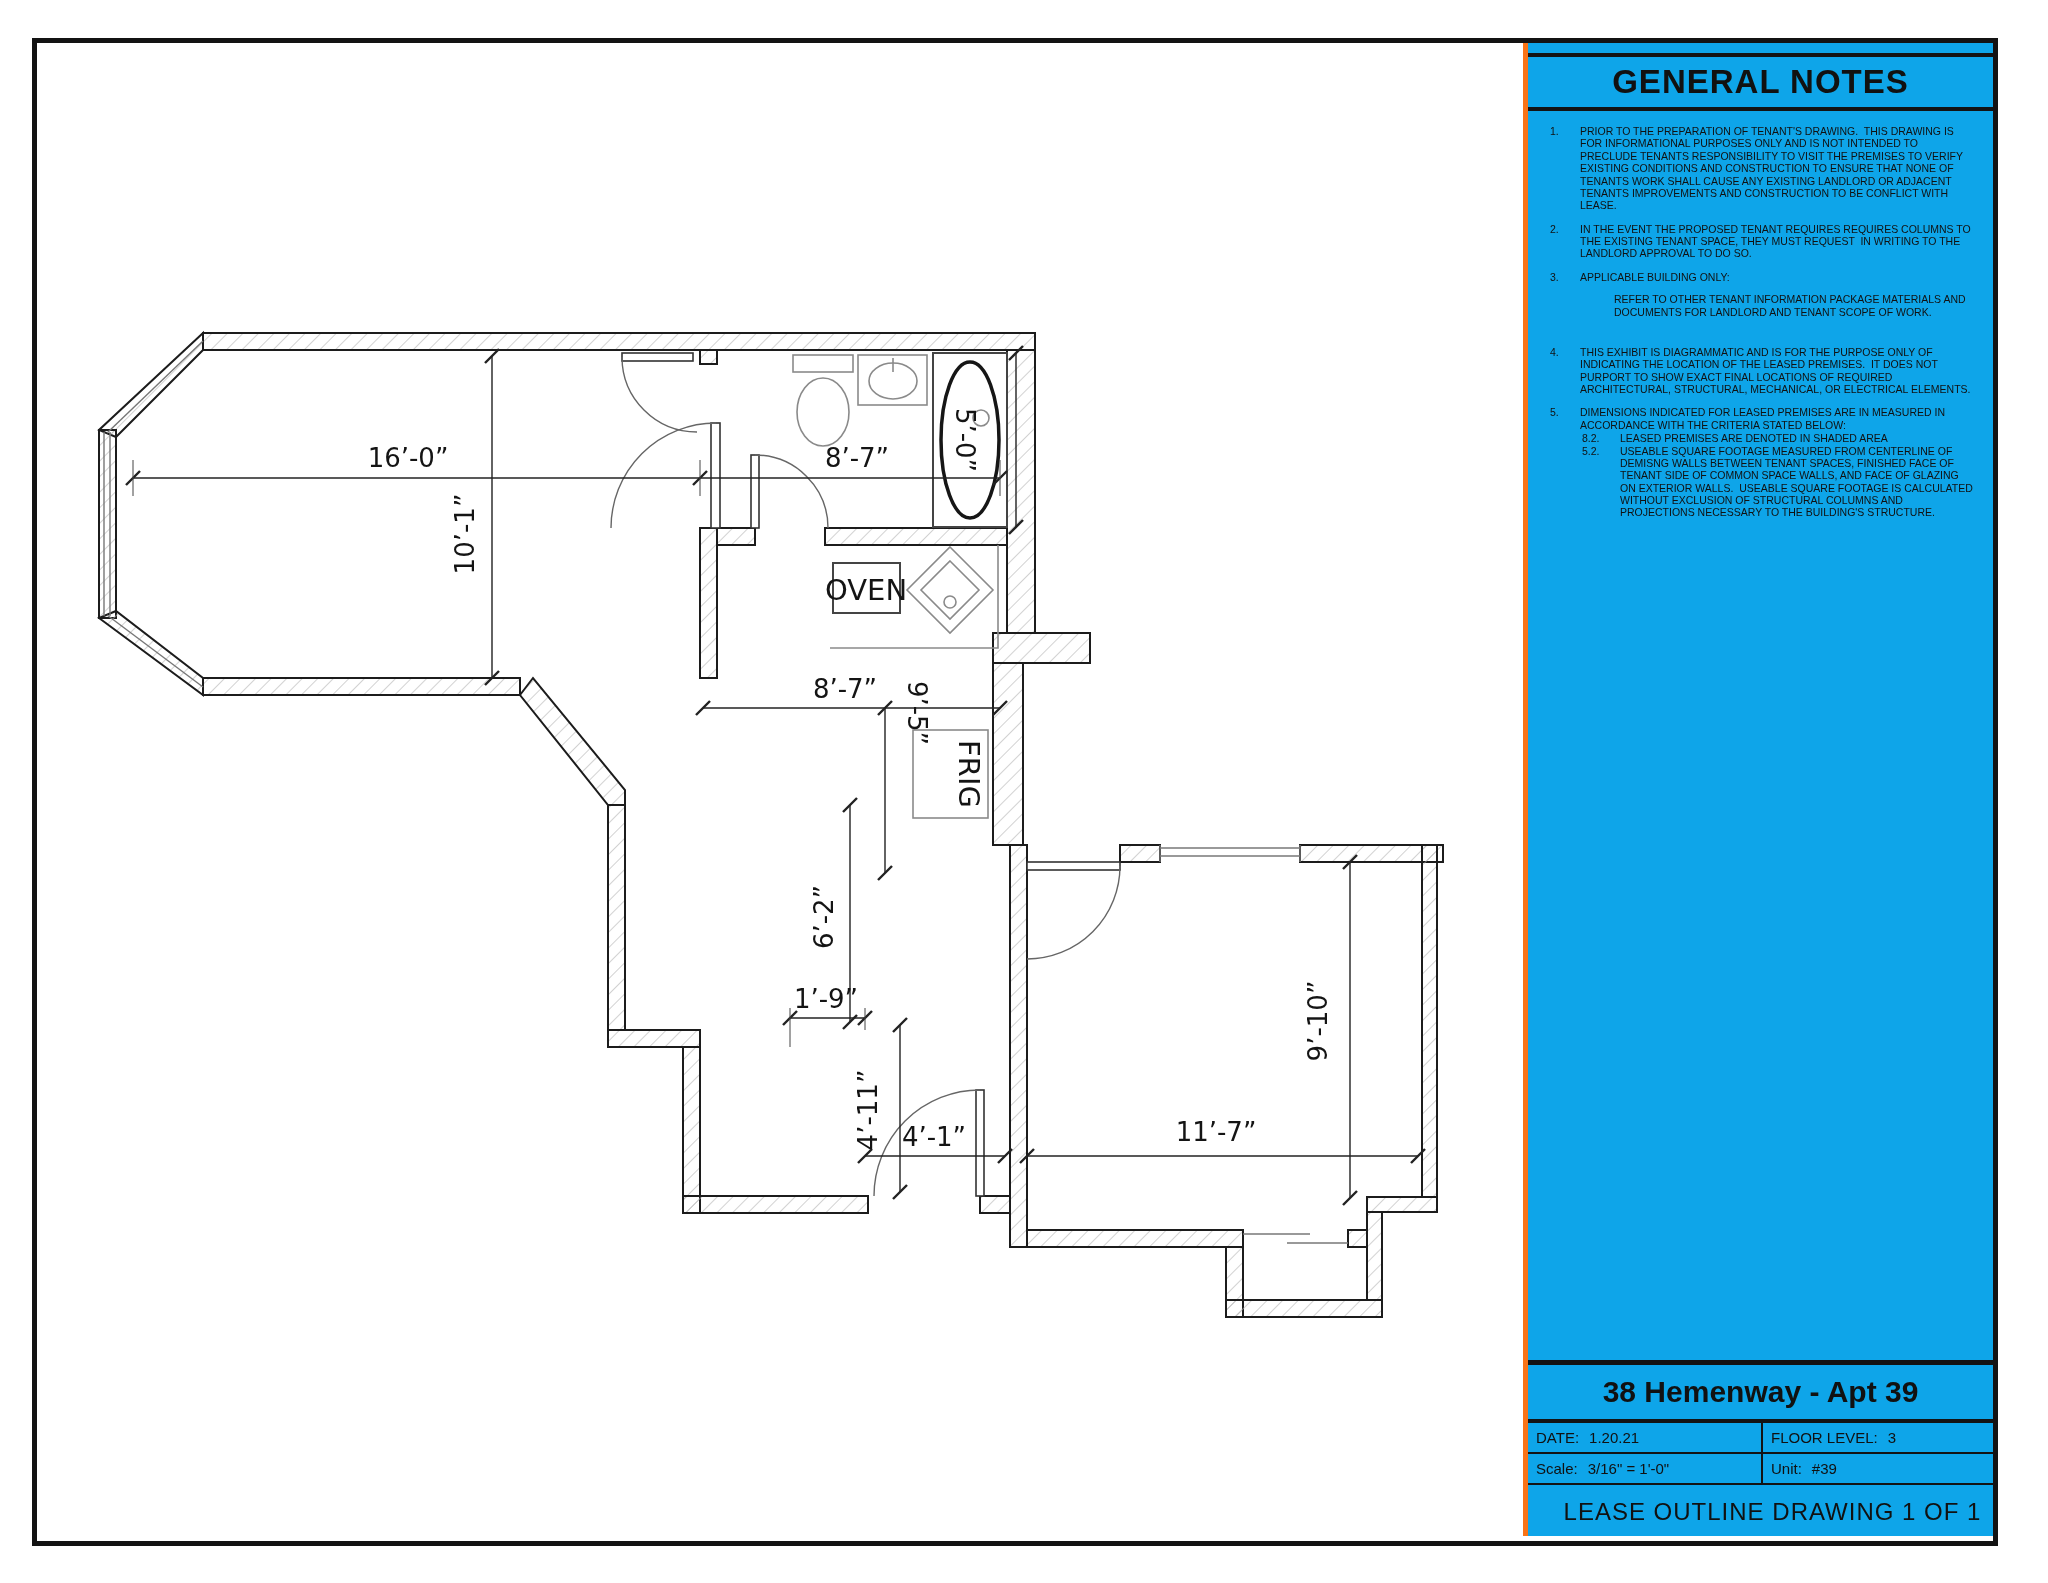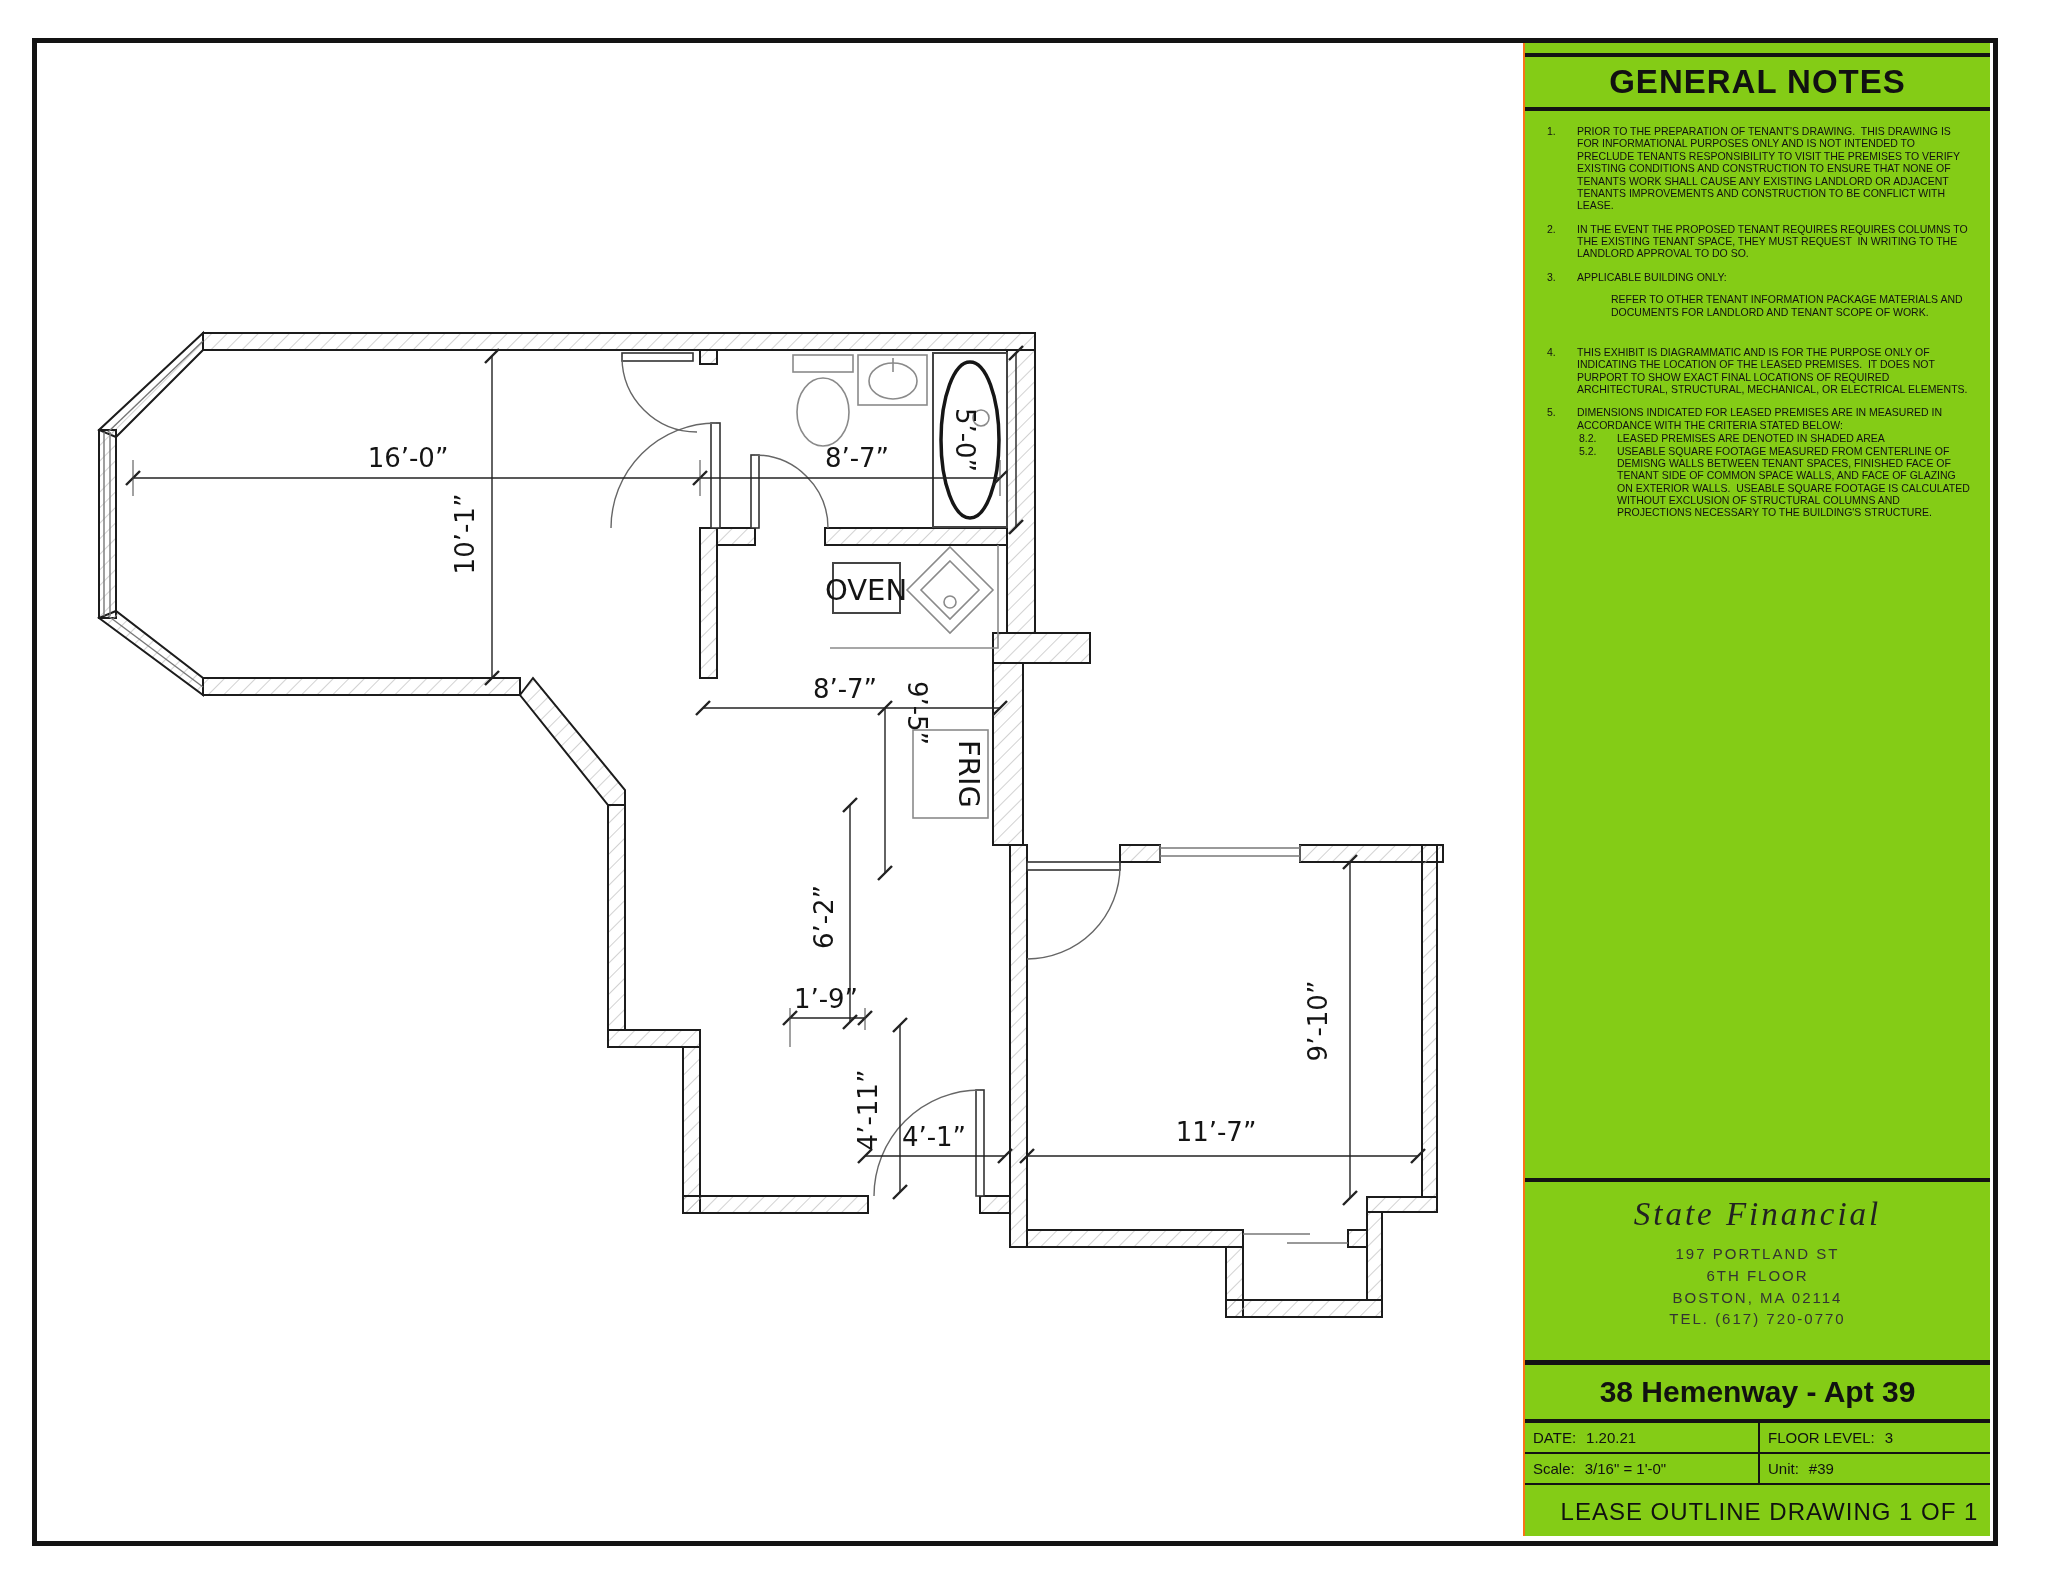--- a/index.html
+++ b/index.html
@@ -1,21 +1,21 @@
 <!DOCTYPE html>
 <html><head>
 <meta charset="utf-8">
 <style>
   html,body{margin:0;padding:0;background:#fff;}
   .page{position:relative;width:2048px;height:1583px;background:#fff;overflow:hidden;
         font-family:"Liberation Sans",sans-serif;color:#111;}
   .sheet{position:absolute;left:32px;top:38px;width:1956px;height:1498px;border:5px solid #131313;}
   .plan-svg{position:absolute;left:0;top:0;width:2048px;height:1583px;}
   
-  .panel{position:absolute;left:1523px;top:43px;width:465px;height:1493px;border-left:2px solid #f97316;background:#84cc16;}
+  .panel{position:absolute;left:1523px;top:43px;width:465px;height:1493px;border-left:5px solid #f97316;background:#0ea5e9;}
   .gn-header{position:absolute;left:0;top:10px;width:100%;height:50px;border-top:4px solid #131313;border-bottom:4px solid #131313;
              display:flex;align-items:center;justify-content:center;font-size:33px;font-weight:600;letter-spacing:1px;}
   .gn-notes{position:absolute;left:0;top:74px;width:100%;box-sizing:border-box;padding:8px 18px 0 22px;
             font-size:10.5px;line-height:1.18;}
   .note{display:flex;margin-bottom:11px;}
   .note-num{width:30px;flex:none;}
   .note-body{flex:1;white-space:pre-wrap;}
   .subs{margin-top:1px;}
   .sub{display:flex;}
   .sub-num{width:38px;flex:none;margin-left:2px;}
@@ -249,29 +249,20 @@
             <div class="sub">
               <div class="sub-num">5.2.</div>
               <div class="sub-text">USEABLE SQUARE FOOTAGE MEASURED FROM CENTERLINE OF DEMISNG WALLS BETWEEN TENANT SPACES, FINISHED FACE OF TENANT SIDE OF COMMON SPACE WALLS, AND FACE OF GLAZING ON EXTERIOR WALLS.  USEABLE SQUARE FOOTAGE IS CALCULATED WITHOUT EXCLUSION OF STRUCTURAL COLUMNS AND PROJECTIONS NECESSARY TO THE BUILDING'S STRUCTURE.</div>
             </div>
           </div>
         </div>
       </div>
 
     </div>
 
-    <div class="logo-block">
-      <div class="company">State Financial</div>
-      <div class="address">
-        <div>197 PORTLAND ST</div>
-        <div>6TH FLOOR</div>
-        <div>BOSTON, MA 02114</div>
-        <div>TEL. (617) 720-0770</div>
-      </div>
-    </div>
 
     <div class="title-bar">38 Hemenway - Apt 39</div>
 
     <div class="info-grid">
       <div class="cell">
         <span class="lbl">DATE:</span>
         <span>1.20.21</span>
       </div>
       <div class="cell last-col">
         <span class="lbl">FLOOR LEVEL:</span>

